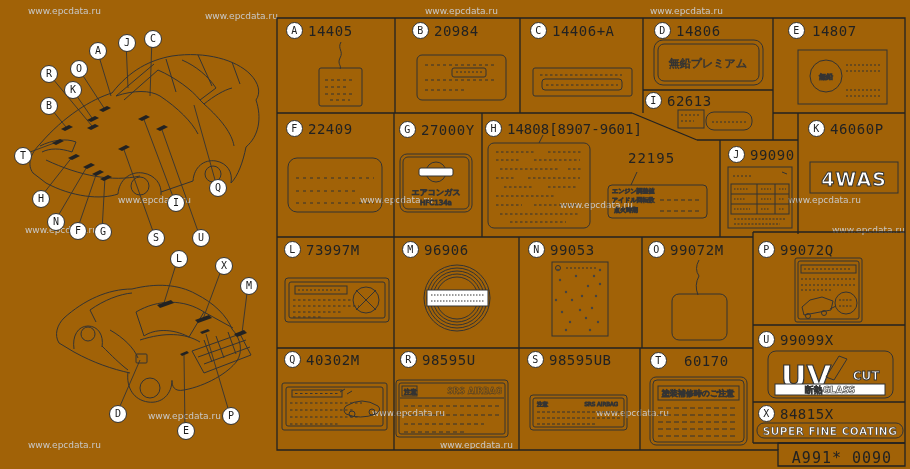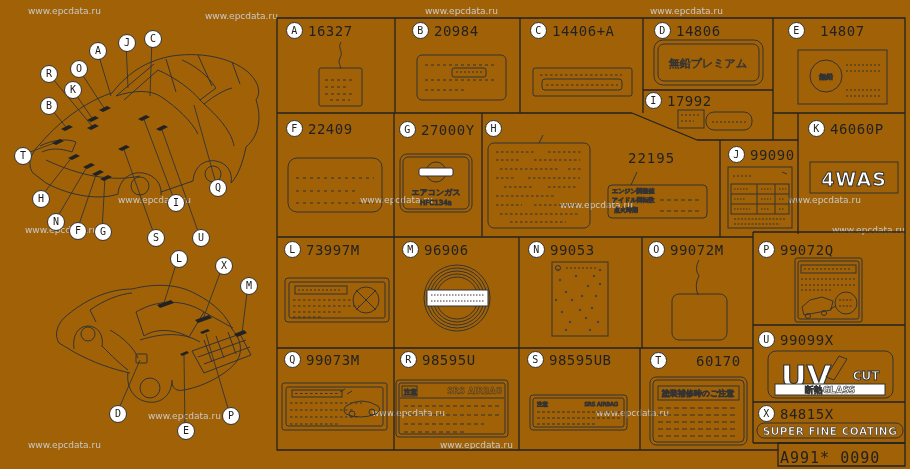--- a/index.html
+++ b/index.html
@@ -7,21 +7,21 @@
           font-family:"DejaVu Sans Mono","Liberation Mono",monospace;color:#1a1a1a}
   svg.art{position:absolute;left:0;top:0}
   .cell-head{position:absolute;display:flex;align-items:center;font-size:14px;
              letter-spacing:.5px;white-space:pre;color:#222}
   .circ{display:inline-block;width:15px;height:15px;border:1.3px solid #333;border-radius:50%;
         font-size:10px;line-height:15px;text-align:center;margin-right:5px;background:#fff;flex:0 0 auto}
   .co{position:absolute;width:16px;height:16px;border:1.2px solid #333;border-radius:50%;
       font-size:10px;line-height:16px;text-align:center;background:#fff;z-index:3}
   .sub{position:absolute;font-size:14px;letter-spacing:1px;white-space:pre;color:#222}
   .code-box{position:absolute;left:780px;top:449px;width:124px;height:17px;font-size:15px;
-            letter-spacing:1px;color:#222}
+            letter-spacing:1px;text-align:center;color:#222}
 </style>
 </head>
 <body>
 
 <div class="canvas">
 
 <svg class="art" width="910" height="469" viewBox="0 0 910 469">
 
   <g font-size="9" fill="#c9c9c9" font-family="DejaVu Sans, sans-serif">
     <text x="28" y="14">www.epcdata.ru</text>
@@ -333,52 +333,53 @@
     <path d="M157,305 l14,-5 l3,3 l-14,5 z"></path>
     <path d="M195,320 l14,-5 l3,3 l-14,5 z"></path>
     <path d="M234,334 l10,-4 l3,3 l-10,4 z"></path>
     <path d="M180,354 l7,-3 l2,2 l-7,3 z"></path>
     <path d="M200,332 l8,-3 l2,2 l-8,3 z"></path>
   </g>
 </svg>
 
 <div class="cell-head" style="left:286px;top:22px">
   <span class="circ">A</span>
-  <span>16327</span>
+  <span>14405</span>
 </div>
 <div class="cell-head" style="left:412px;top:22px">
   <span class="circ">B</span>
   <span>20984</span>
 </div>
 <div class="cell-head" style="left:530px;top:22px">
   <span class="circ">C</span>
   <span>14406+A</span>
 </div>
 <div class="cell-head" style="left:654px;top:22px">
   <span class="circ">D</span>
   <span>14806</span>
 </div>
 <div class="cell-head" style="left:788px;top:22px">
   <span class="circ">E</span>
-  <span style="margin-left:10px">14807</span>
+  <span style="margin-left:2px">14807</span>
 </div>
 <div class="cell-head" style="left:645px;top:92px">
   <span class="circ">I</span>
-  <span>17992</span>
+  <span>62613</span>
 </div>
 <div class="cell-head" style="left:286px;top:120px">
   <span class="circ">F</span>
   <span>22409</span>
 </div>
 <div class="cell-head" style="left:399px;top:121px">
   <span class="circ">G</span>
   <span>27000Y</span>
 </div>
 <div class="cell-head" style="left:485px;top:120px;letter-spacing:0">
   <span class="circ">H</span>
+  <span>14808[8907-9601]</span>
 </div>
 <div class="cell-head" style="left:728px;top:146px">
   <span class="circ">J</span>
   <span>99090</span>
 </div>
 <div class="cell-head" style="left:808px;top:120px">
   <span class="circ">K</span>
   <span>46060P</span>
 </div>
 <div class="cell-head" style="left:284px;top:241px">
@@ -400,33 +401,33 @@
 <div class="cell-head" style="left:758px;top:241px">
   <span class="circ">P</span>
   <span>99072Q</span>
 </div>
 <div class="cell-head" style="left:758px;top:331px">
   <span class="circ">U</span>
   <span>99099X</span>
 </div>
 <div class="cell-head" style="left:284px;top:351px">
   <span class="circ">Q</span>
-  <span>99073M</span>
+  <span>40302M</span>
 </div>
 <div class="cell-head" style="left:400px;top:351px">
   <span class="circ">R</span>
   <span>98595U</span>
 </div>
 <div class="cell-head" style="left:527px;top:351px">
   <span class="circ">S</span>
   <span>98595UB</span>
 </div>
 <div class="cell-head" style="left:650px;top:352px">
   <span class="circ">T</span>
-  <span style="margin-left:24px">60170</span>
+  <span style="margin-left:12px">60170</span>
 </div>
 <div class="cell-head" style="left:758px;top:405px">
   <span class="circ">X</span>
   <span>84815X</span>
 </div>
 
 <div class="sub" style="left:628px;top:150px">22195</div>
 
 <div class="code-box">A991* 0090</div>
 

